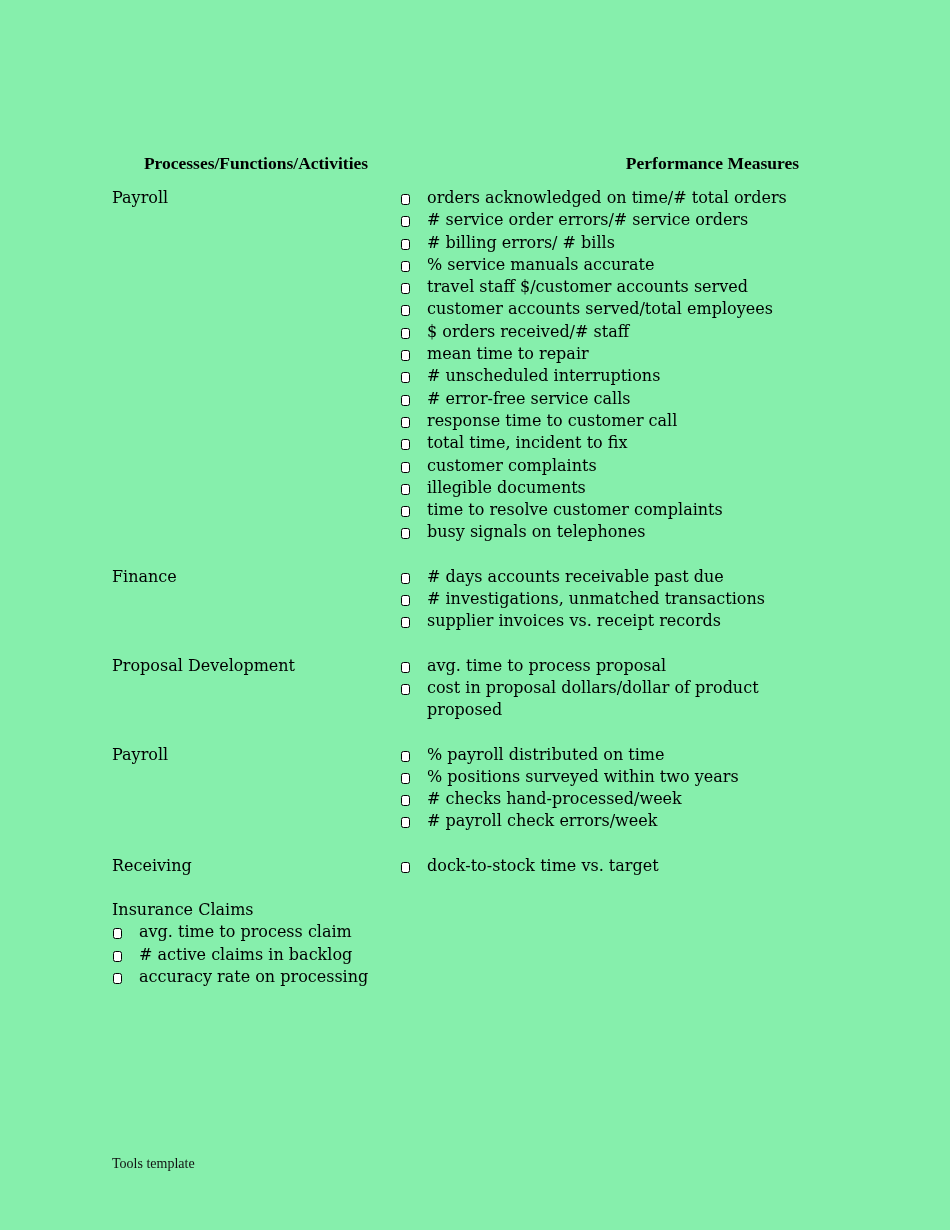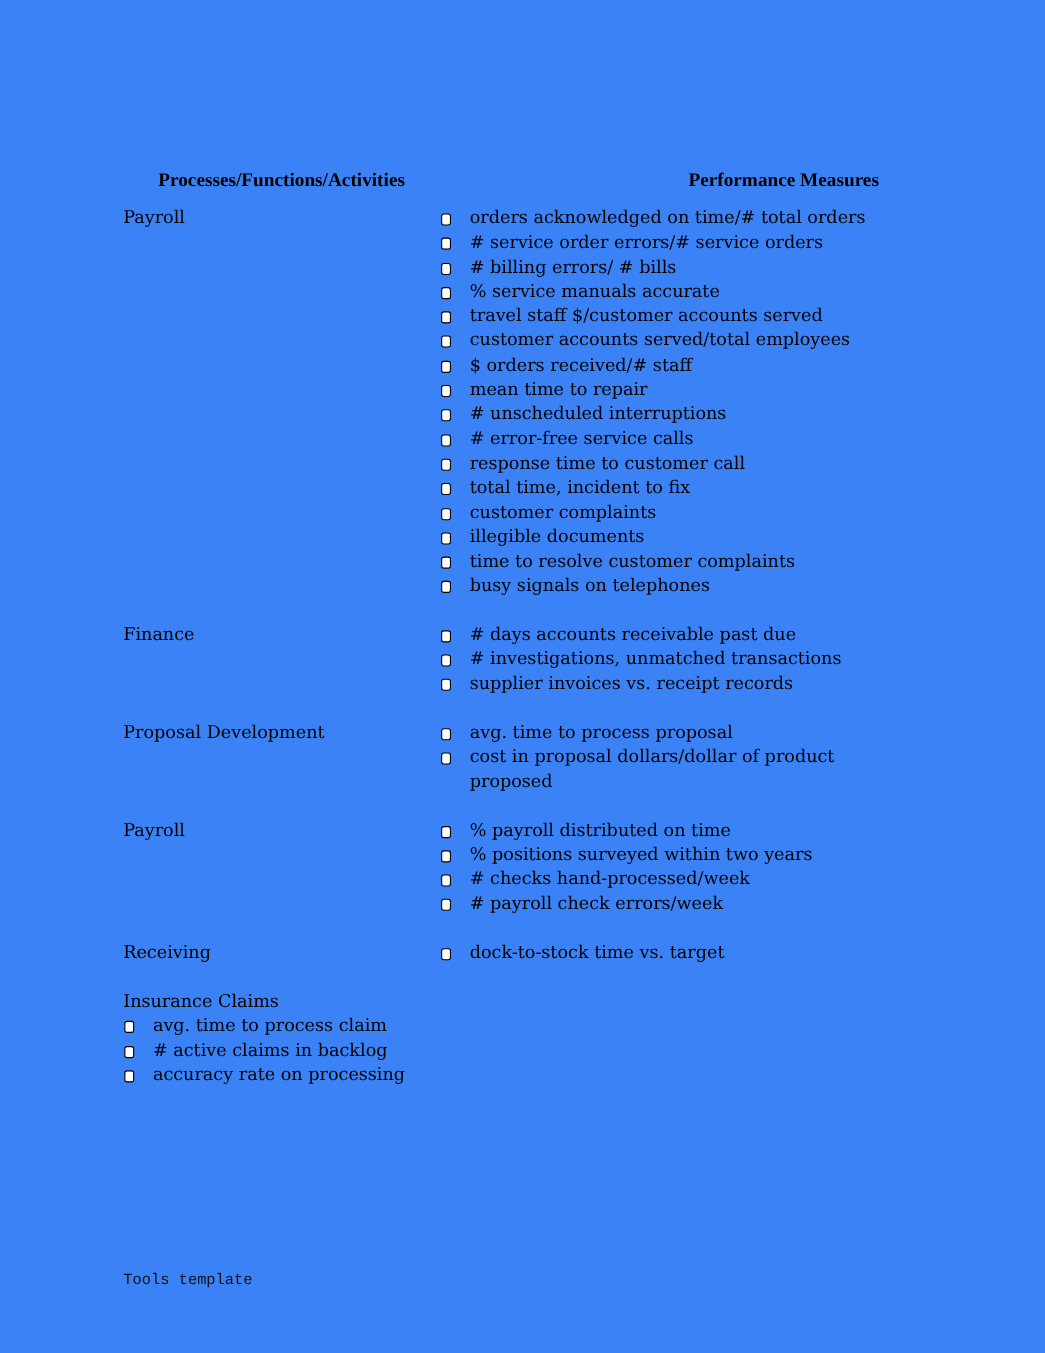--- a/index.html
+++ b/index.html
@@ -4,21 +4,21 @@
 <style>
   html, body {
     margin: 0;
     padding: 0;
     background: #ffffff;
   }
   .page {
     position: relative;
     width: 950px;
     height: 1230px;
-    background: #3b82f6;
+    background: #86efac;
     color: #000000;
     font-family: "DejaVu Serif", serif;
     overflow: hidden;
   }
   .content {
     position: absolute;
     left: 112px;
     top: 152px;
     width: 690px;
   }
@@ -75,21 +75,21 @@
     margin-left: 1px;
     background: #ffffff;
   }
   .measure-text {
     width: 372px;
   }
   .footer {
     position: absolute;
     left: 112px;
     top: 1155px;
-    font-family: Liberation Mono, monospace;
+    font-family: Liberation Serif, serif;
     font-size: 14px;
     line-height: 18px;
     color: #111111;
   }
 </style>
 </head>
 <body>
 
 <div class="page">
 

